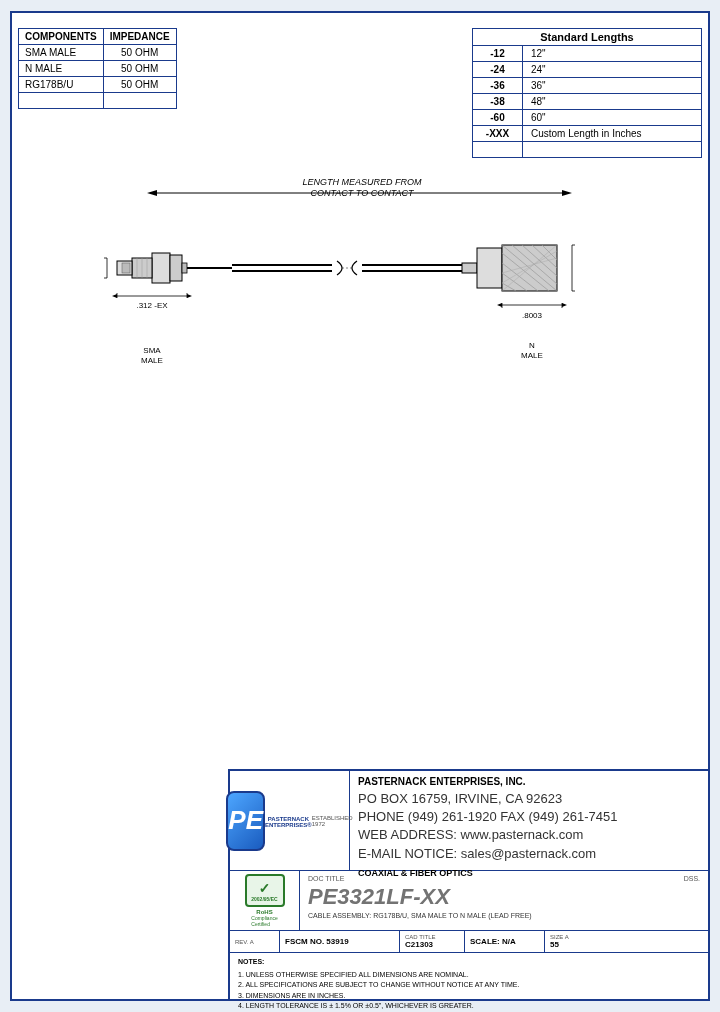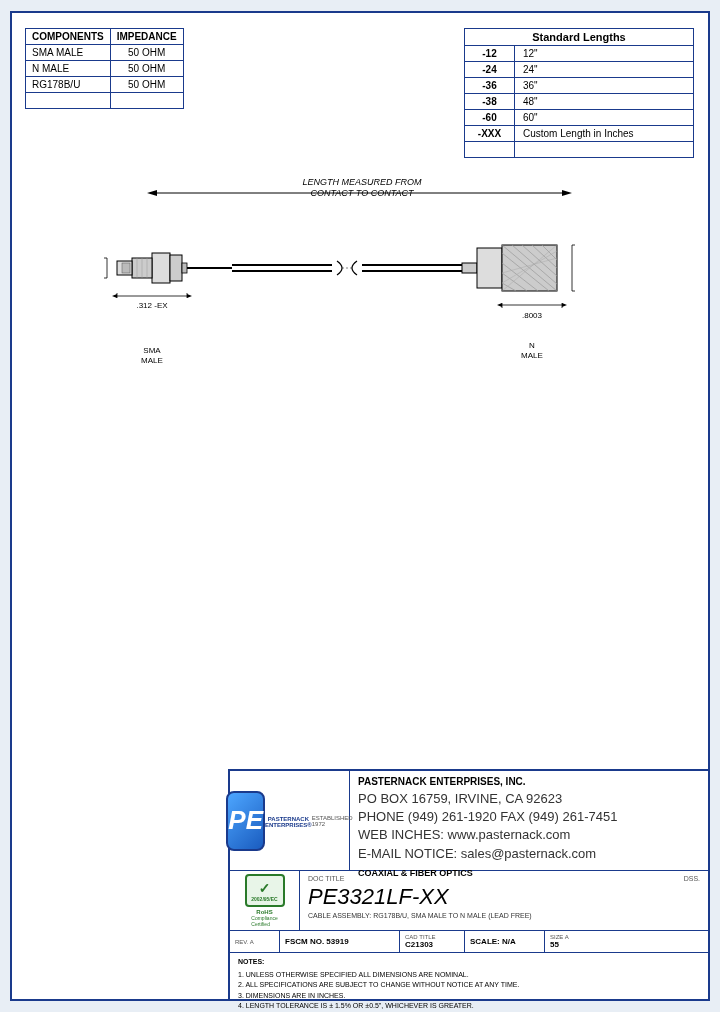--- a/index.html
+++ b/index.html
@@ -15,41 +15,41 @@
       height: 990px;
       margin: 11px auto;
       background: #fff;
       border: 2px solid #1a3a8c;
       position: relative;
     }
     
     .components-table {
       position: absolute;
       top: 15px;
-      left: 13px;
+      left: 6px;
       border-collapse: collapse;
       font-size: 10px;
     }
     .components-table td, .components-table th {
       border: 1.5px solid #1a3a8c;
       padding: 2px 6px;
       text-align: center;
     }
     .components-table th {
       font-weight: bold;
       background: #fff;
     }
     .components-table td:first-child {
       text-align: left;
     }
     
     .lengths-table {
       position: absolute;
       top: 15px;
-      right: 14px;
+      right: 6px;
       border-collapse: collapse;
       font-size: 10px;
       width: 230px;
     }
     .lengths-table td {
       border: 1.5px solid #1a3a8c;
       padding: 2px 8px;
     }
     .lengths-table .header-row td {
       text-align: center;
@@ -191,22 +191,22 @@
     .tb-title-content {
       flex: 1;
       padding: 4px 8px;
     }
     .tb-title-label {
       font-size: 7px;
       color: #555;
     }
     .tb-part-number {
       font-size: 22px;
-      font-weight: normal;
-      color: #000000;
+      font-weight: bold;
+      color: #737373;
       font-style: italic;
       margin-top: 2px;
     }
     .tb-dss {
       font-size: 7px;
       color: #333;
       margin-top: 2px;
     }
     .tb-rev-row {
       display: flex;
@@ -396,21 +396,21 @@
     <div class="tb-header">
       <div class="tb-logo">
         <div class="pe-logo">PE</div>
         <div class="pe-tagline">PASTERNACK ENTERPRISES®</div>
         <div class="pe-est">ESTABLISHED 1972</div>
       </div>
       <div class="tb-company">
         <div class="company-name">PASTERNACK ENTERPRISES, INC.</div>
         <div class="company-line">PO BOX 16759, IRVINE, CA 92623</div>
         <div class="company-line">PHONE (949) 261-1920 FAX (949) 261-7451</div>
-        <div class="company-line">WEB INCHES: www.pasternack.com</div>
+        <div class="company-line">WEB ADDRESS: www.pasternack.com</div>
         <div class="company-line">E-MAIL NOTICE: sales@pasternack.com</div>
         <div class="coaxial-label">COAXIAL &amp; FIBER OPTICS</div>
       </div>
     </div>
 
     <div class="tb-doc-title">
       <div class="tb-rohs">
         <div class="rohs-badge">
           <span class="rohs-check">✓</span>
           <span class="rohs-text">2002/95/EC</span>

